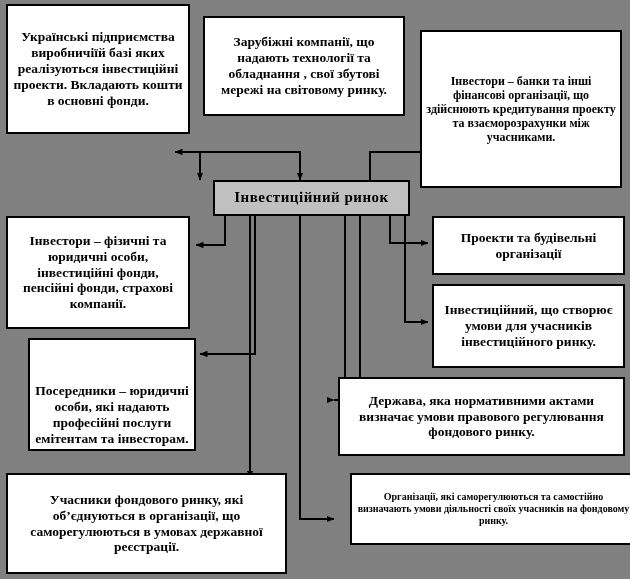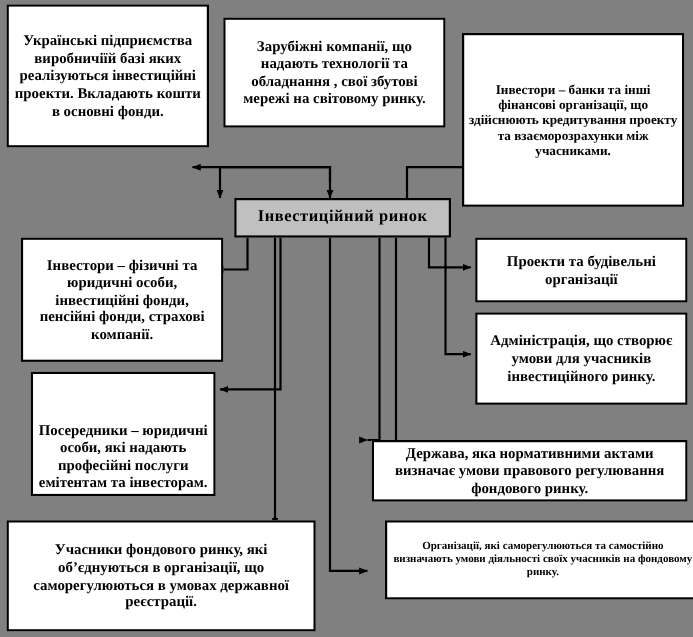--- a/index.html
+++ b/index.html
@@ -91,37 +91,37 @@
   </div>
 
   <div class="box" style="left:420px; top:4px; width:202px; height:158px; font-size:12px;margin-top:26px;">
     <span>Інвестори – банки та інші фінансові організації, що здійснюють кредитування проекту та взаєморозрахунки між учасниками.</span>
   </div>
 
   <div class="box center-node" style="left:213px; top:180px; width:197px; height:36px; font-size:15px;">
     <span>Інвестиційний ринок</span>
   </div>
 
-  <div class="box" style="left:6px; top:216px; width:184px; height:113px; font-size:13.5px;margin-left:13px;">
+  <div class="box" style="left:6px; top:216px; width:184px; height:113px; font-size:13.5px;">
     <span>Інвестори – фізичні та юридичні особи, інвестиційні фонди, пенсійні фонди, страхові компанії.</span>
   </div>
 
   <div class="box" style="left:432px; top:216px; width:193px; height:59px; font-size:13.5px;">
     <span>Проекти та будівельні організації</span>
   </div>
 
   <div class="box" style="left:432px; top:284px; width:193px; height:84px; font-size:13.5px;">
-    <span>Адміністрація, що створює умови для учасників інвестиційного ринку.</span>
+    <span>Інвестиційний, що створює умови для учасників інвестиційного ринку.</span>
   </div>
 
   <div class="box" style="left:28px; top:338px; width:168px; height:113px; font-size:13.5px;align-items:flex-end;">
     <span>Посередники – юридичні особи, які надають професійні послуги емітентам та інвесторам.</span>
   </div>
 
-  <div class="box" style="left:338px; top:400px; width:287px; height:56px; font-size:13.5px;">
+  <div class="box" style="left:338px; top:377px; width:287px; height:79px; font-size:13.5px;">
     <span>Держава, яка нормативними актами визначає умови правового регулювання фондового ринку.</span>
   </div>
 
   <div class="box" style="left:6px; top:473px; width:281px; height:101px; font-size:13.5px;">
     <span>Учасники фондового ринку, які об’єднуються в організації, що саморегулюються в умовах державної реєстрації.</span>
   </div>
 
   <div class="box" style="left:350px; top:473px; width:287px; height:72px; font-size:10px;">
     <span>Організації, які саморегулюються та самостійно визначають умови діяльності своїх учасників на фондовому ринку.</span>
   </div>

